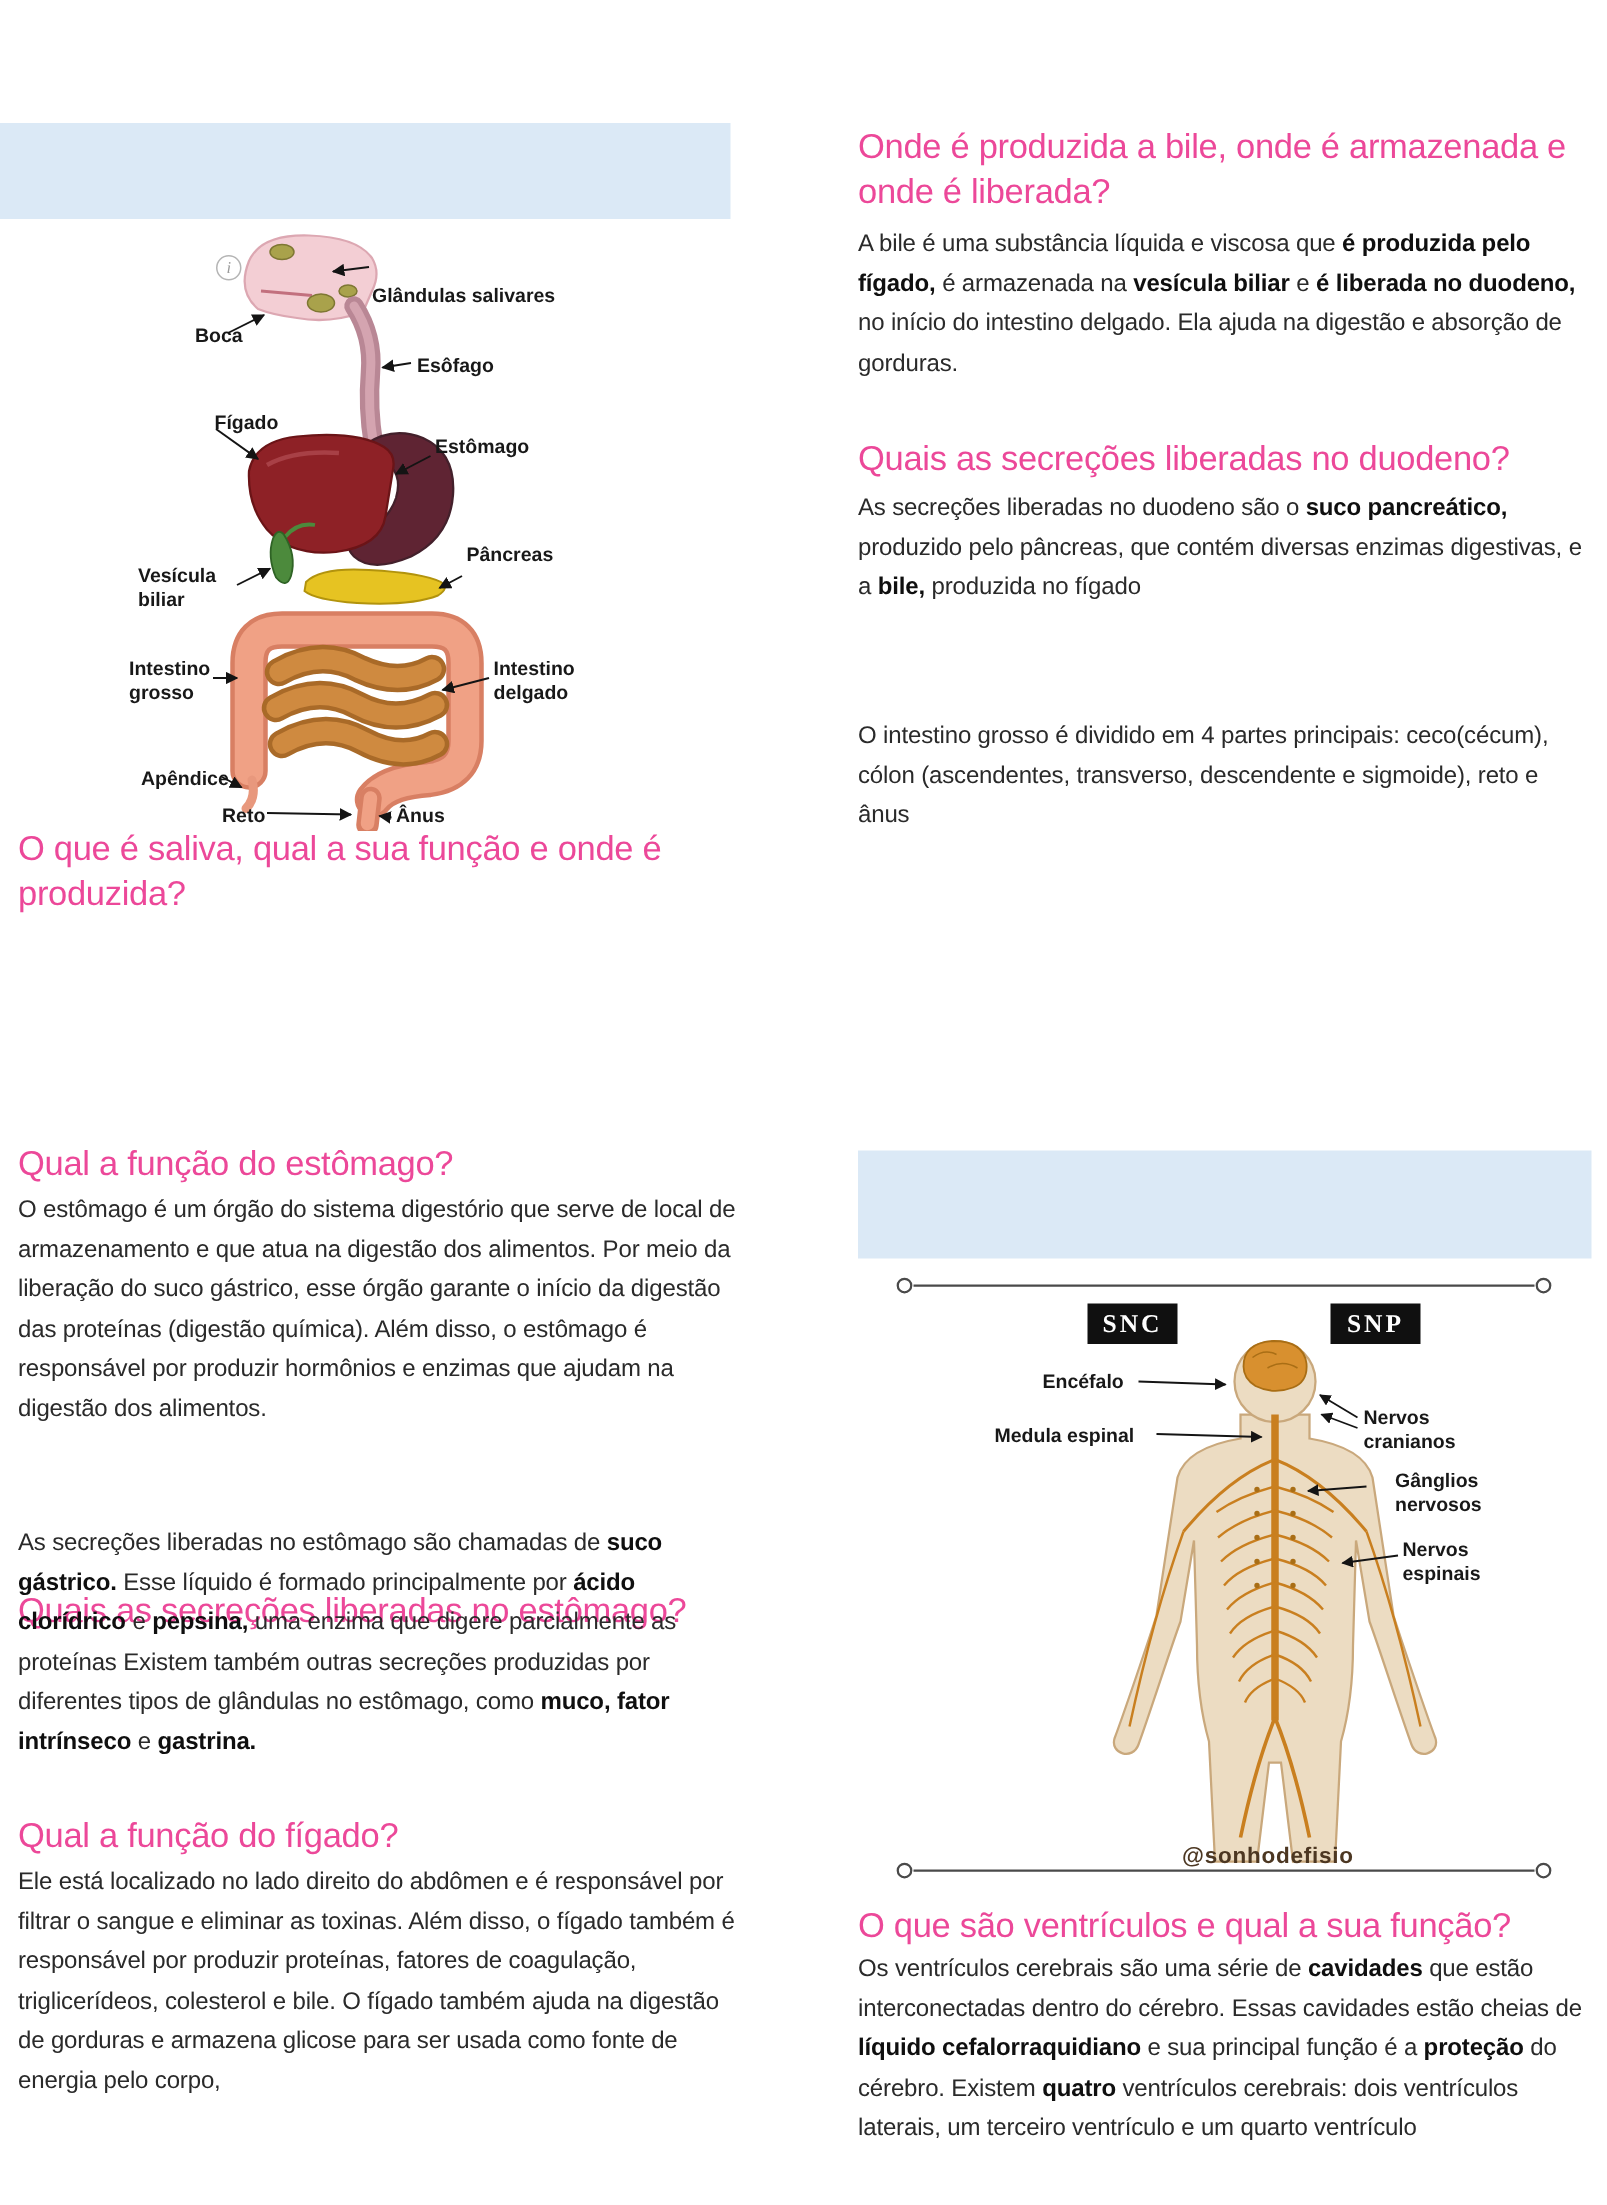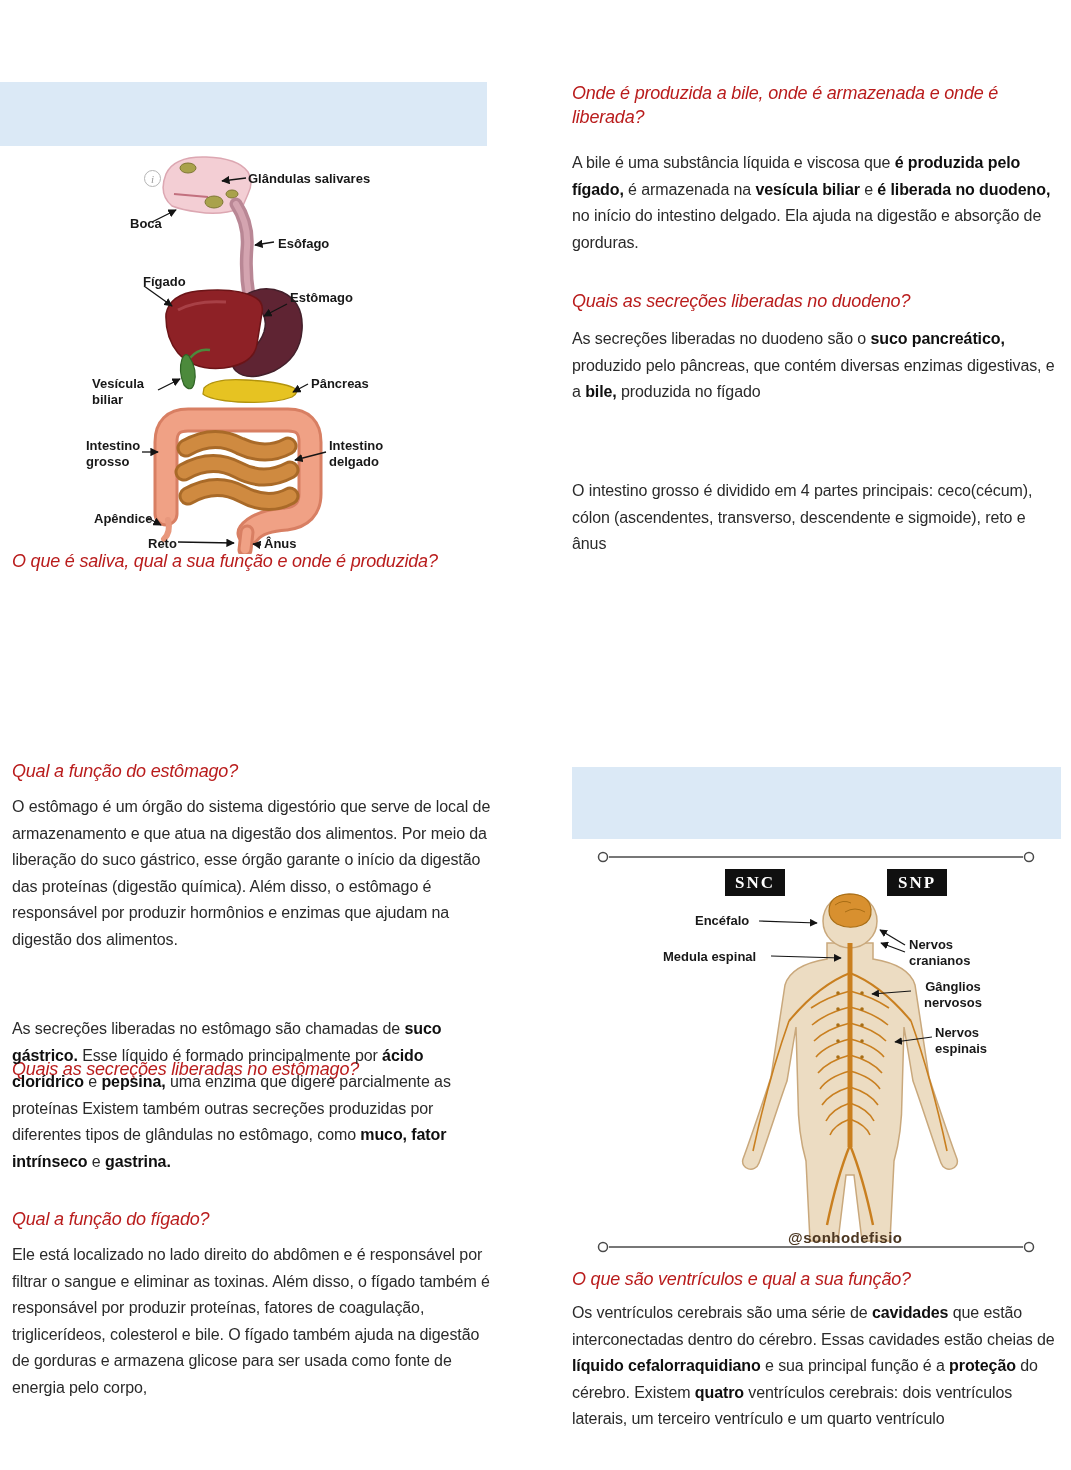--- a/index.html
+++ b/index.html
@@ -2,21 +2,21 @@
 <html style="--highlight: #dbe9f6; --nerve: #c97f1f; --body-cream: #ecdcc2; --liver-red: #8e2126; --stomach-maroon: #5f2433; --colon-salmon: #f0a185;"><head>
 <meta charset="utf-8">
 <style>
   * { margin:0; padding:0; box-sizing:border-box; }
   html,body { background:#ffffff; }
   body { font-family:"Liberation Sans", sans-serif; }
   .page { position:relative; width:1071px; height:1470px; background:#ffffff; overflow:hidden; }
 
   .hl { position:absolute; background:var(--highlight,#dbe9f6); }
 
-  .qh  { position:absolute; font-size:18px; line-height:1.32; color:#b91c1c; letter-spacing:-0.2px;font-style:italic; }
+  .qh  { position:absolute; font-size:23px; line-height:1.32; color:#ec4899; letter-spacing:-0.2px; }
   .ans { position:absolute; font-size:16px; line-height:1.66; color:#2a2a2a; letter-spacing:-0.1px; }
   .ans b { font-weight:bold; color:#0f0f0f; }
 
   .dgm { position:absolute; }
   .dgm svg { position:absolute; left:0; top:0; }
 
   .dlabel { position:absolute; font-size:13px; font-weight:bold; color:#181818; line-height:1.2; }
 
   .tagbox { position:absolute; background:#101010; color:#ffffff;
             font-family:"Liberation Serif", serif; font-weight:bold; font-size:17px;
@@ -102,26 +102,26 @@
         <path d="M 56 300 L 72 300" marker-end="url(#arrD)"></path>
         <path d="M 240 300 L 209 308" marker-end="url(#arrD)"></path>
         <path d="M 62 366 L 75 373" marker-end="url(#arrD)"></path>
         <path d="M 92 390 L 148 391" marker-end="url(#arrD)"></path>
         <path d="M 175 393 L 167 392" marker-end="url(#arrD)"></path>
       </g>
     </svg>
 
     <div class="info-icon" style="left:58px; top:18px;">i</div>
 
-    <div class="dlabel" style="left:162px; top:19px;text-align:center;">Glândulas salivares</div>
+    <div class="dlabel" style="left:162px; top:37px;text-align:center;">Glândulas salivares</div>
     <div class="dlabel" style="left:44px; top:64px;">Boca</div>
     <div class="dlabel" style="left:192px; top:84px;">Esôfago</div>
     <div class="dlabel" style="left:22px; top:122px;margin-left:35px;">Fígado</div>
     <div class="dlabel" style="left:204px; top:138px;">Estômago</div>
-    <div class="dlabel" style="left:225px; top:224px;">Pâncreas</div>
+    <div class="dlabel" style="left:225px; top:210px;">Pâncreas</div>
     <div class="dlabel" style="left:6px; top:224px; width:66px;">Vesícula biliar</div>
     <div class="dlabel" style="left:0; top:286px; width:70px;">Intestino grosso</div>
     <div class="dlabel" style="left:243px; top:286px; width:74px;">Intestino delgado</div>
     <div class="dlabel" style="left:8px; top:359px;">Apêndice</div>
     <div class="dlabel" style="left:62px; top:384px;">Reto</div>
     <div class="dlabel" style="left:178px; top:384px;">Ânus</div>
   </div>
 
   <div class="qh" style="left:12px; top:760px; width:480px;">Qual a função do estômago?</div>
 
@@ -210,21 +210,21 @@
         <path d="M 357 192 L 320 197" marker-end="url(#arrN)"></path>
       </g>
     </svg>
 
     <div class="tagbox" style="left:150px; top:24px; width:60px; height:27px;">SNC</div>
     <div class="tagbox" style="left:312px; top:24px; width:60px; height:27px;">SNP</div>
 
     <div class="dlabel" style="left:120px; top:68px;">Encéfalo</div>
     <div class="dlabel" style="left:88px; top:104px;">Medula espinal</div>
     <div class="dlabel" style="left:334px; top:92px; width:74px;">Nervos cranianos</div>
-    <div class="dlabel" style="left:340px; top:134px; width:76px;text-align:center;">Gânglios nervosos</div>
+    <div class="dlabel" style="left:355px; top:134px; width:76px;">Gânglios nervosos</div>
     <div class="dlabel" style="left:360px; top:180px; width:66px;">Nervos espinais</div>
 
     <div class="watermark" style="left:213px; top:384px;">@sonhodefisio</div>
   </div>
 
   <div class="qh" style="left:572px; top:1268px; width:489px;">O que são ventrículos e qual a sua função?</div>
   <div class="ans" style="left:572px; top:1300px; width:492px;"><span>Os ventrículos cerebrais são uma série de </span><b>cavidades</b><span> que estão interconectadas dentro do cérebro. Essas cavidades estão cheias de </span><b>líquido cefalorraquidiano</b><span> e sua principal função é a </span><b>proteção</b><span> do cérebro. Existem </span><b>quatro</b><span> ventrículos cerebrais: dois ventrículos laterais, um terceiro ventrículo e um quarto ventrículo</span></div>
 
 </div>
 

